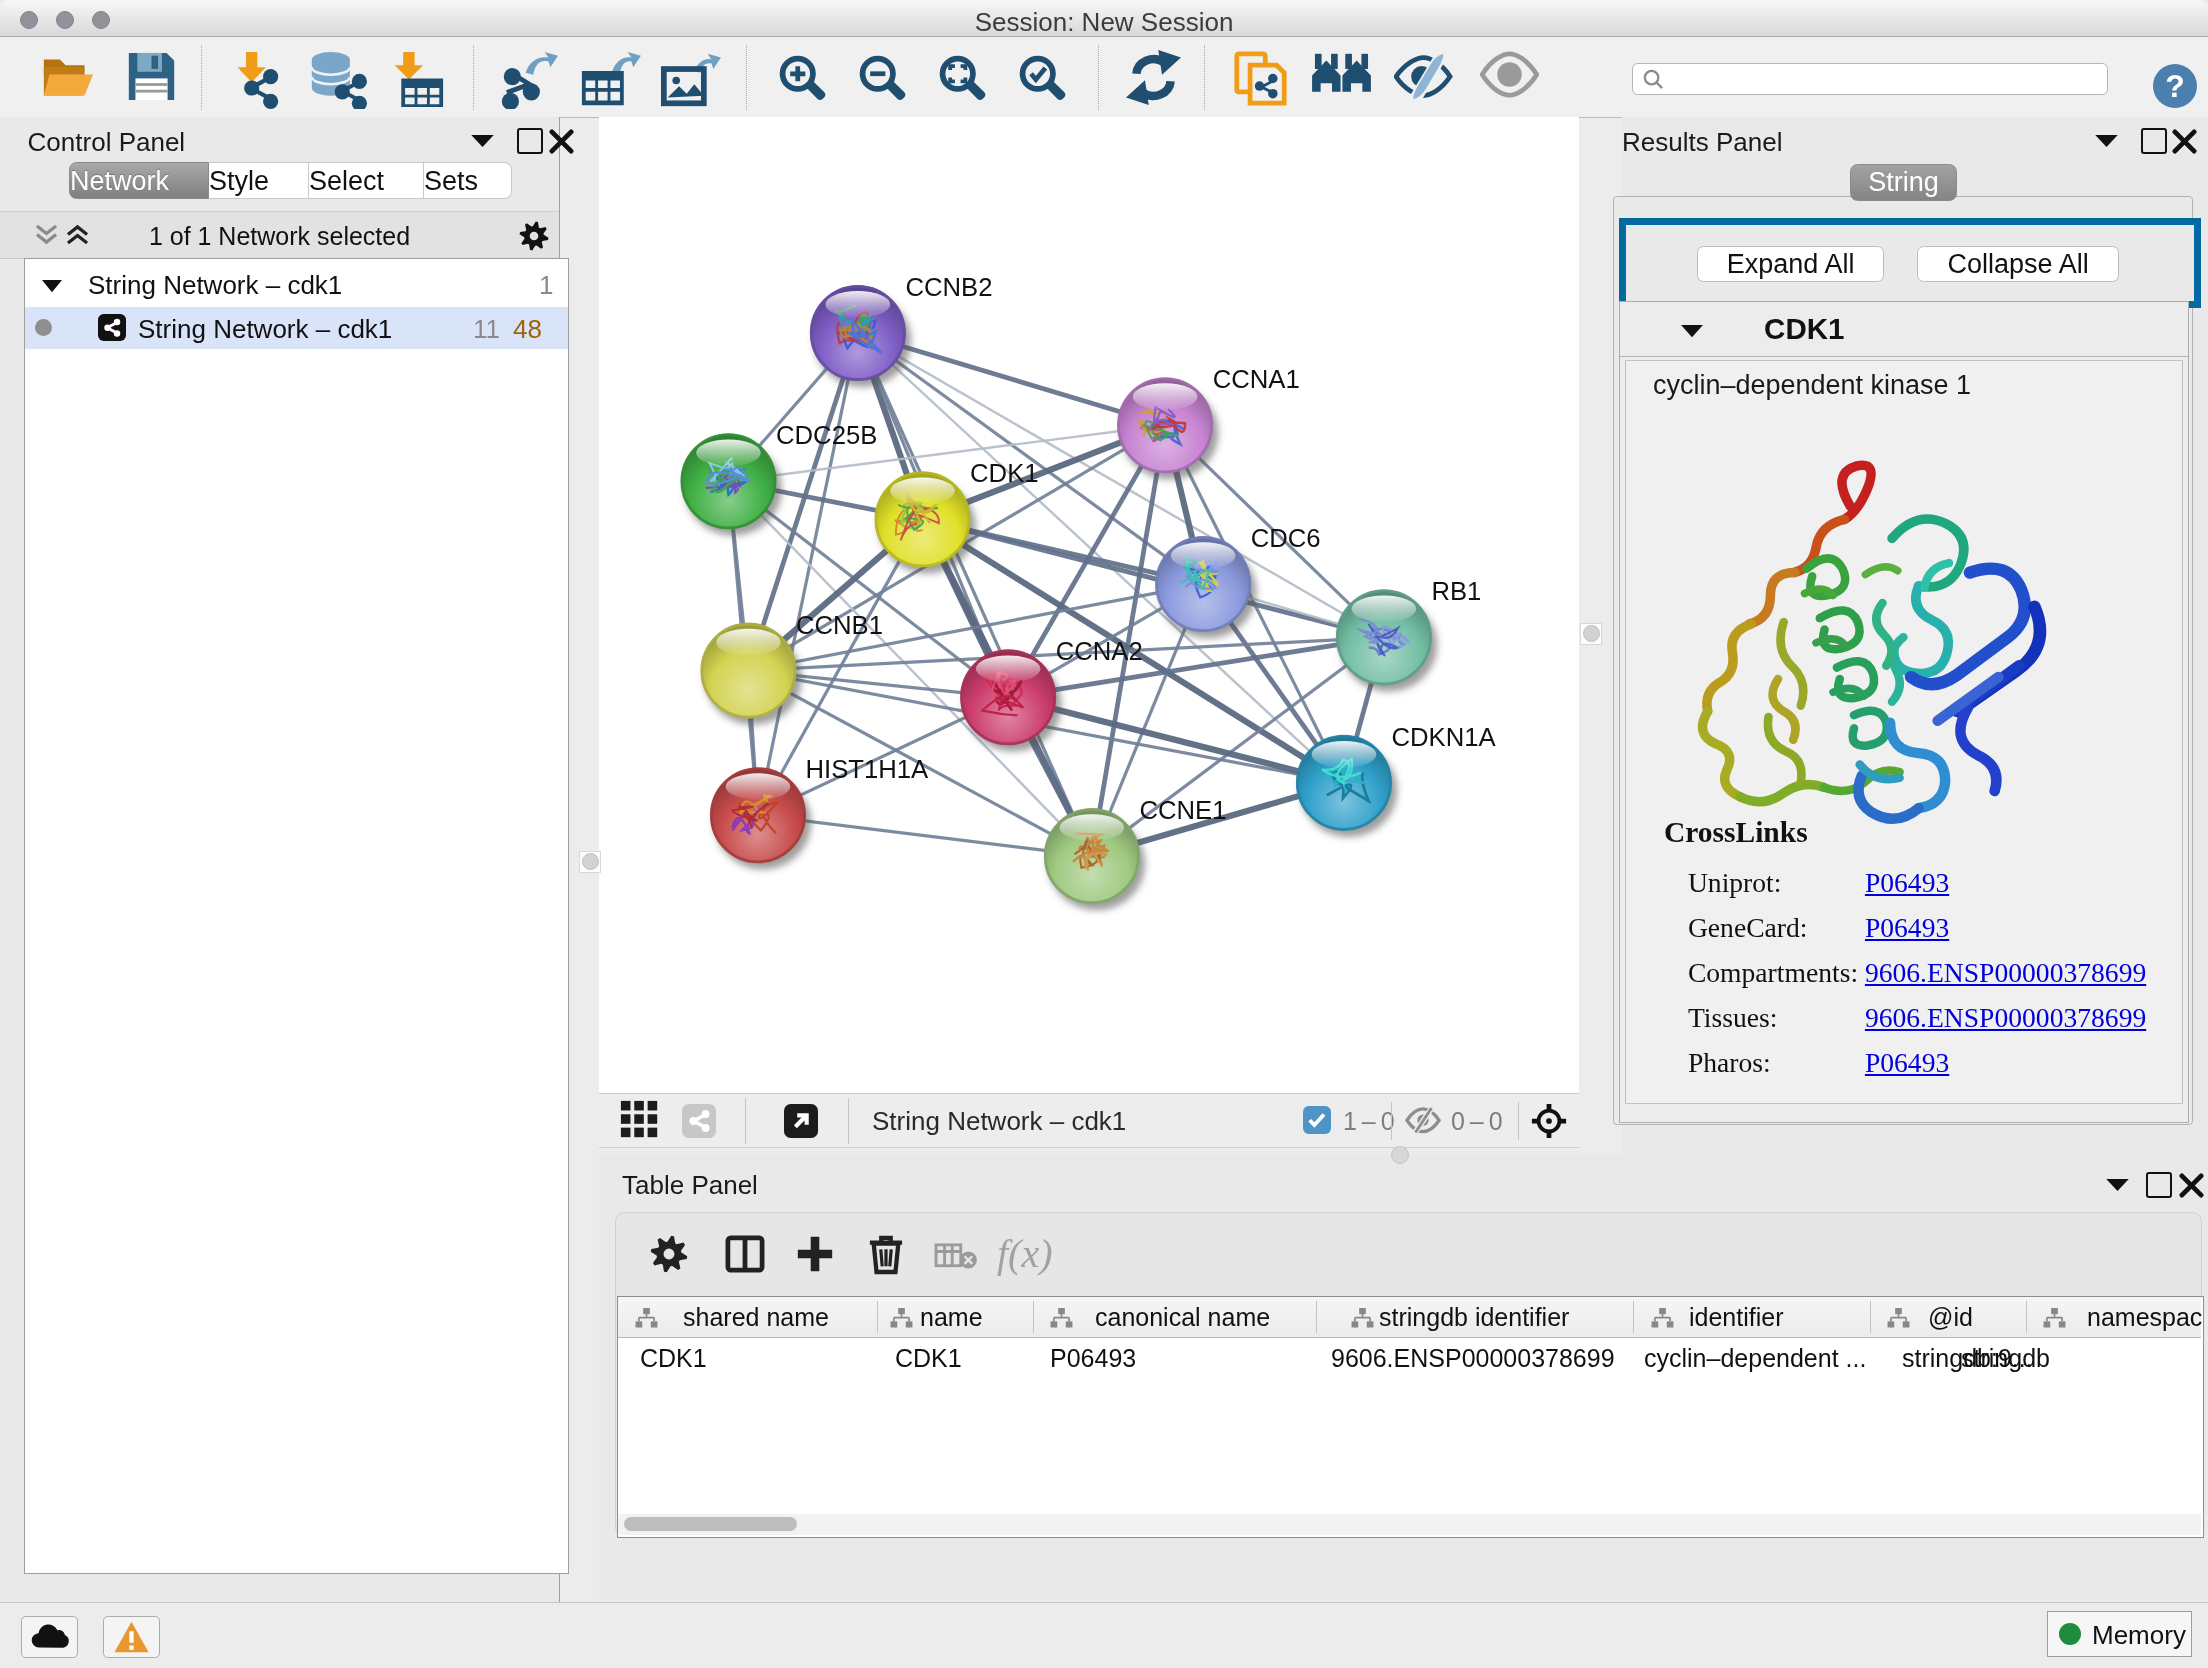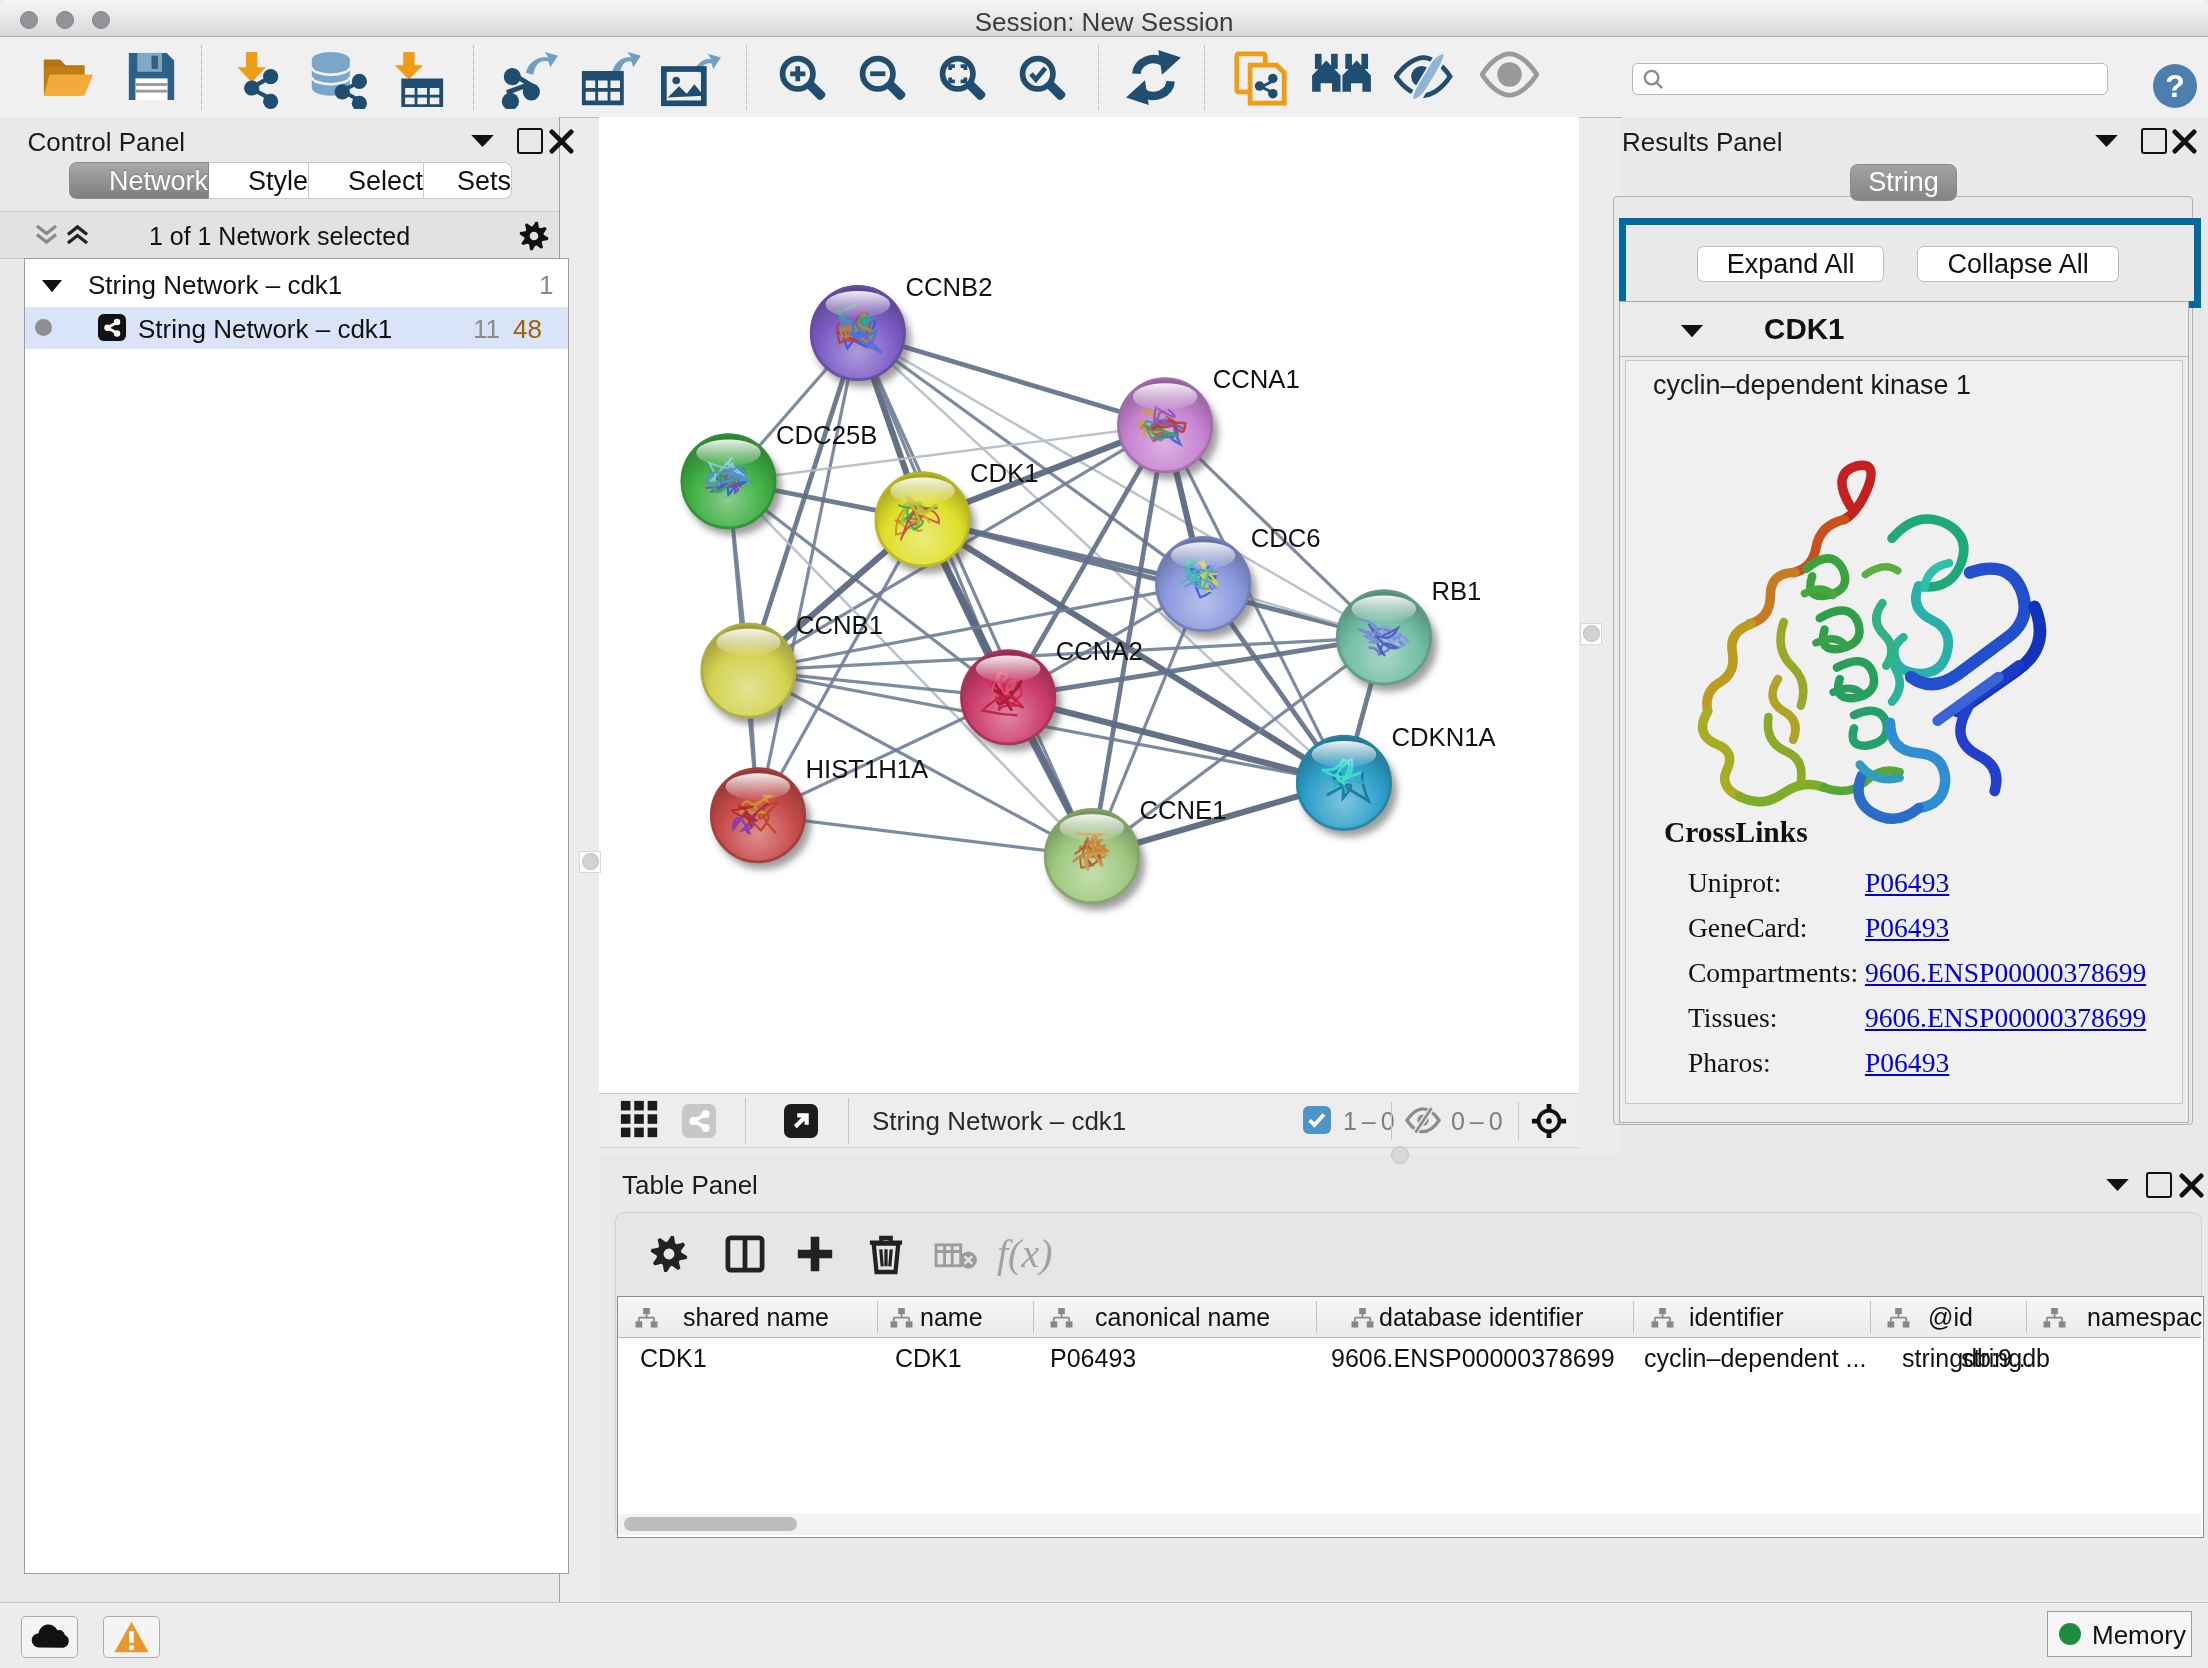--- a/index.html
+++ b/index.html
@@ -18,21 +18,21 @@
   
   #ctrlpanel{left:0;top:117px;width:559px;height:1485px;background:#e9e9e9;border-right:1px solid #9f9f9f;}
   #netcanvas{left:599px;top:117px;width:980px;height:976px;background:#ffffff;}
   #netbar{left:599px;top:1093px;width:980px;height:53px;background:#ededed;border-top:1px solid #c9c9c9;border-bottom:1px solid #cfcfcf;}
   #rpanel{left:1622px;top:117px;width:587px;height:1037px;background:#e9e9e9;}
   #tpanel{left:599px;top:1154px;width:1609px;height:445px;background:#e9e9e9;}
   #statusbar{left:0;top:1602px;width:2208px;height:67px;background:#ececec;border-top:1px solid #c6c6c6;}
   .paneltitle{font-size:26px;color:#1a1a1a;}
   
   .seg{position:absolute;display:flex;height:37px;}
-  .seg .tab{height:37px;line-height:37px;text-align:right;font-size:27px;background:#ffffff;color:#111;
+  .seg .tab{height:37px;line-height:37px;text-align:left;font-size:27px;background:#ffffff;color:#111;
             border:1px solid #c9c9c9;border-left:none;box-sizing:border-box;}
   .seg .tab.first{border-left:1px solid #c9c9c9;border-radius:7.6px 0 0 7.6px;}
   .seg .tab.last{border-radius:0 7.6px 7.6px 0;}
   .seg .tab.sel{background:linear-gradient(#a9a9a9,#7f7f7f);color:#fff;border-color:#8a8a8a;text-shadow:0 -1px 1px rgba(0,0,0,0.25);}
   .hsep{top:3.8px;height:32px;border-left:1px solid #c3c3c3;}
   .hico{top:10.5px;width:23px;height:20px;}
   .htxt{top:5.7px;font-size:25px;color:#111;}
   .rtxt{top:47px;font-size:25px;color:#111;}
 </style>
 </head>
@@ -679,21 +679,21 @@
         </svg>
       <svg class="abs hico" style="left:1269px;" viewBox="0 0 24 21" width="23" height="20">
           <use href="#treeico"></use>
         </svg>
       <svg class="abs hico" style="left:1425px;" viewBox="0 0 24 21" width="23" height="20">
           <use href="#treeico"></use>
         </svg>
       <div class="abs htxt" style="left:65px;">shared name</div>
       <div class="abs htxt" style="left:302px;">name</div>
       <div class="abs htxt" style="left:477px;">canonical name</div>
-      <div class="abs htxt" style="left:761px;">database identifier</div>
+      <div class="abs htxt" style="left:761px;">stringdb identifier</div>
       <div class="abs htxt" style="left:1071px;">identifier</div>
       <div class="abs htxt" style="left:1310px;">@id</div>
       <div class="abs htxt" style="left:1469px;">namespace</div>
       <div class="abs rtxt" style="left:22px;">CDK1</div>
       <div class="abs rtxt" style="left:277px;">CDK1</div>
       <div class="abs rtxt" style="left:432px;">P06493</div>
       <div class="abs rtxt" style="left:713px;">9606.ENSP00000378699</div>
       <div class="abs rtxt" style="left:1026px;">cyclin–dependent ...</div>
       <div class="abs rtxt" style="left:1284px;">stringdb:9...</div>
       <div class="abs rtxt" style="left:1343px;">stringdb</div>

